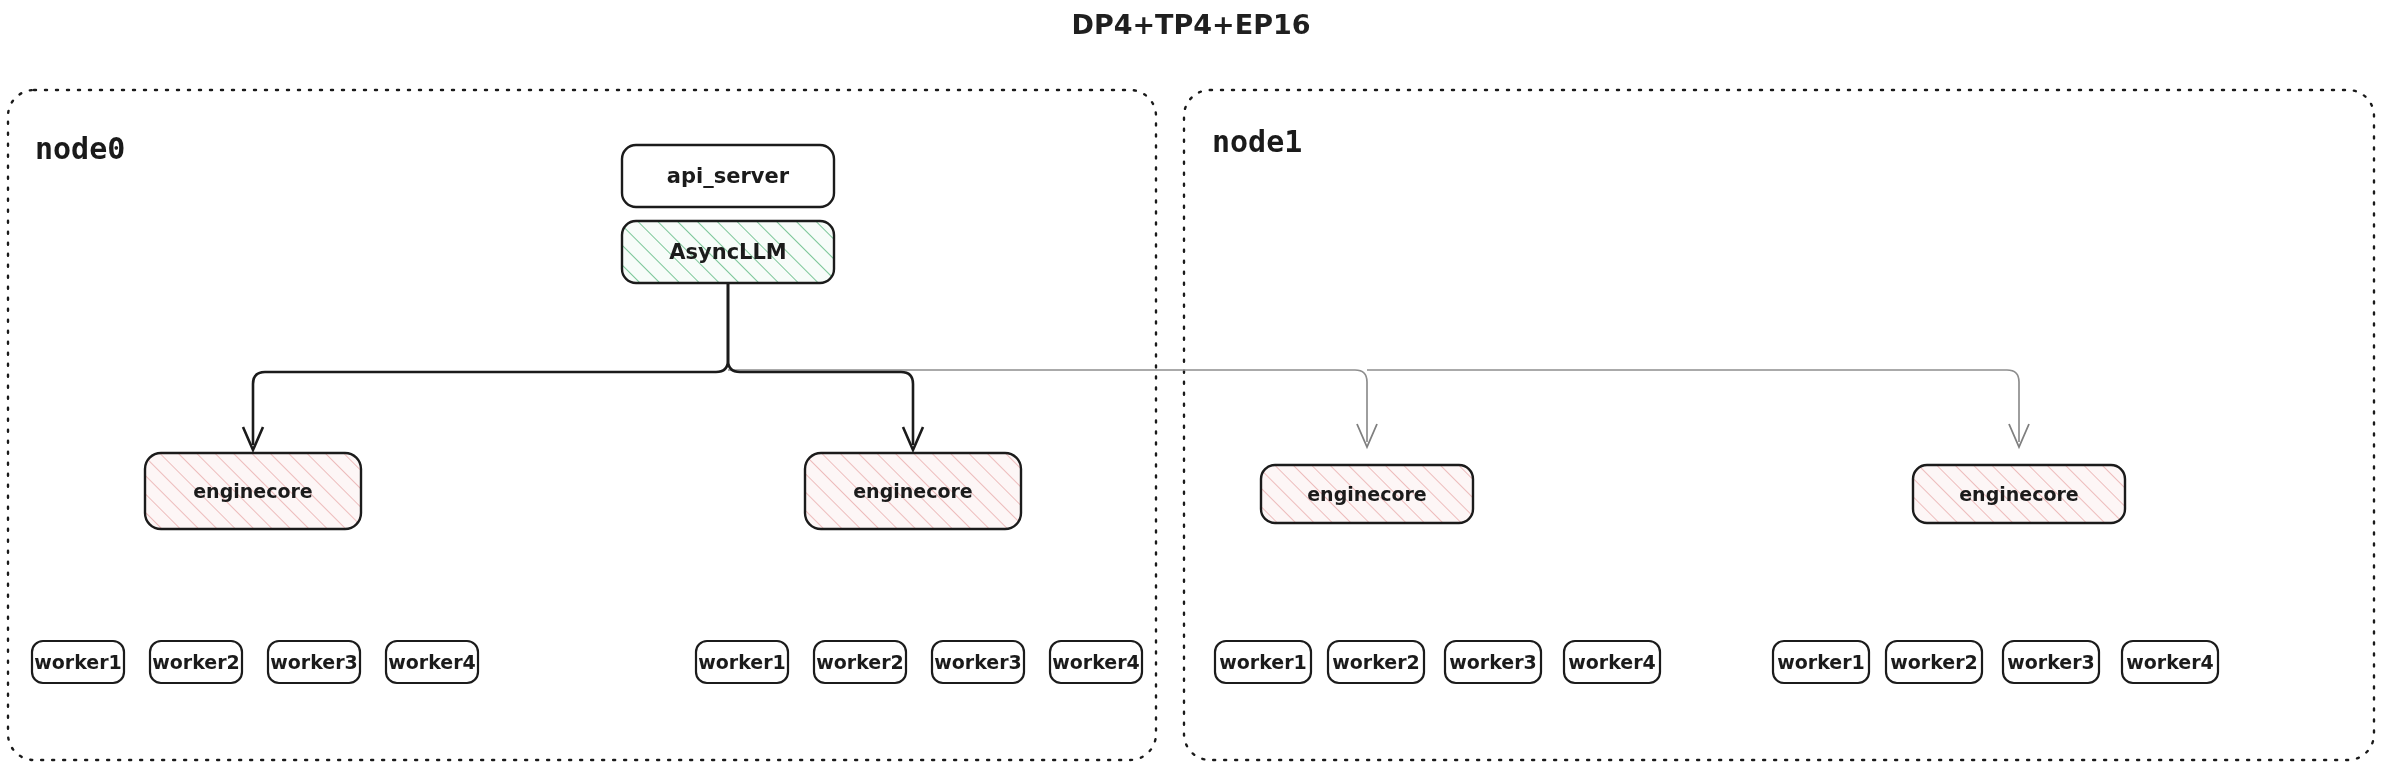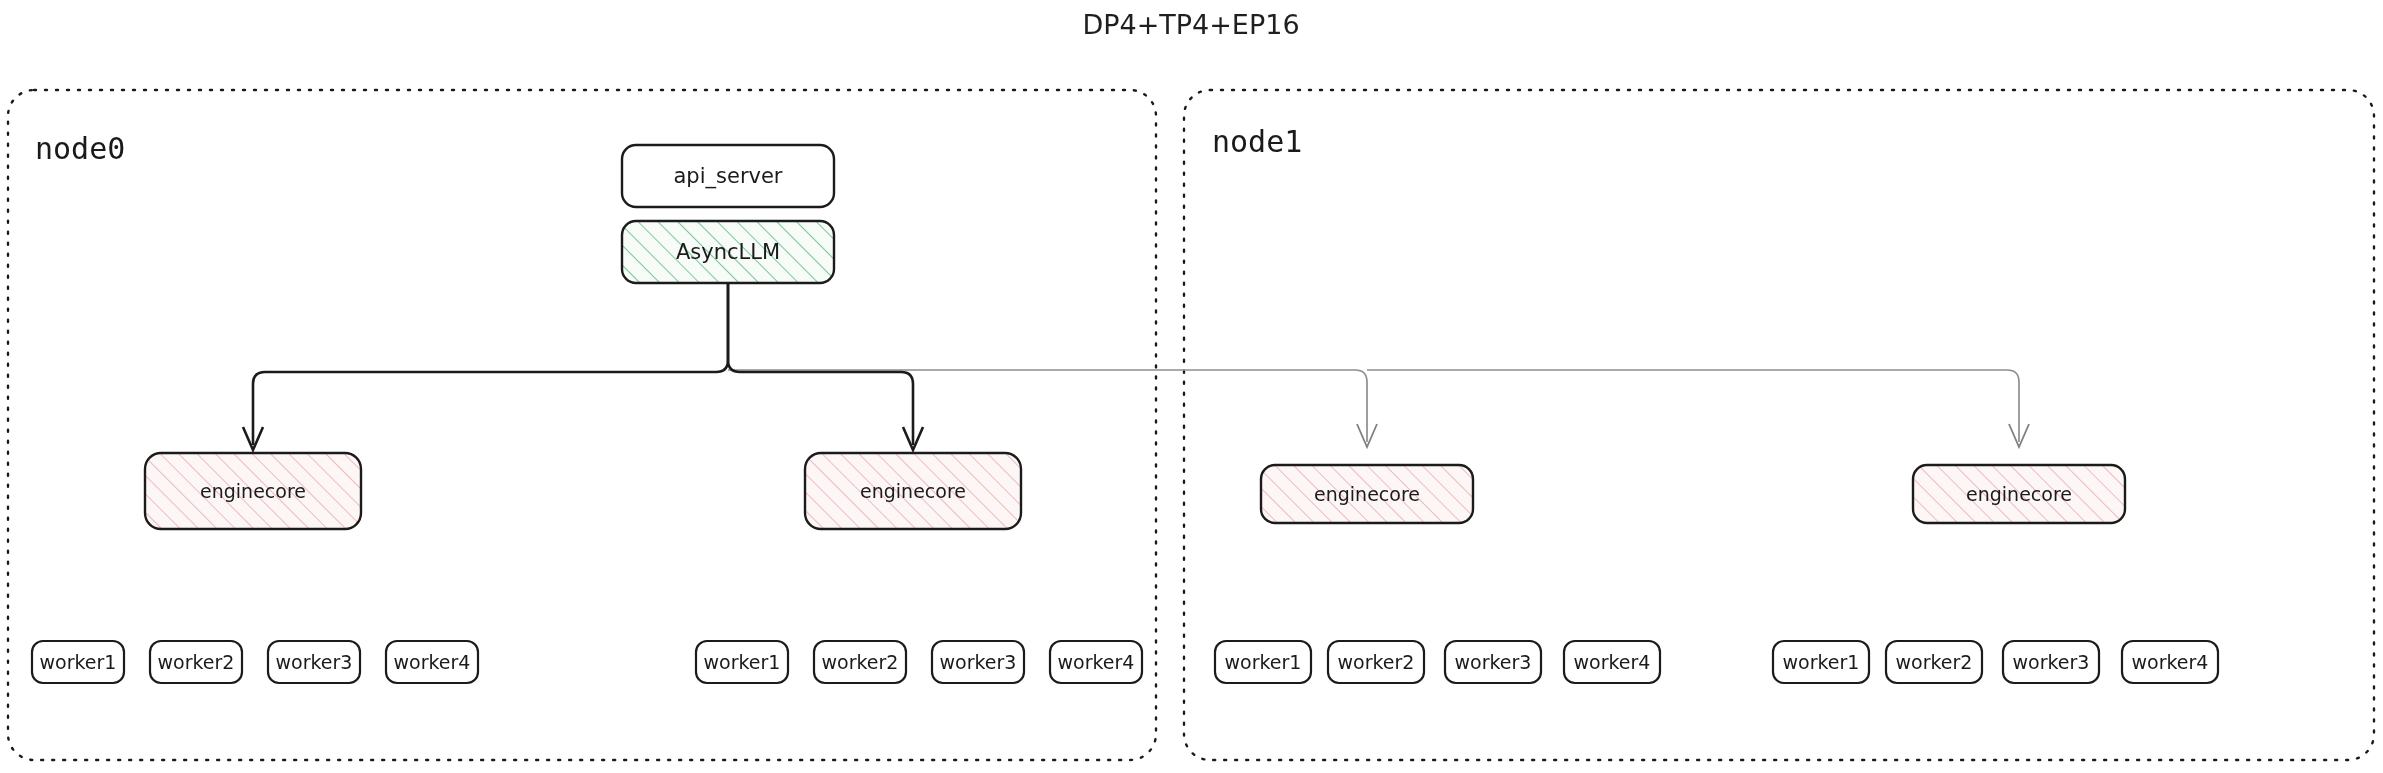--- a/index.html
+++ b/index.html
@@ -12,20 +12,21 @@
     height: 773px;
     font-family: "DejaVu Sans", sans-serif;
     overflow: hidden;
     position: relative;
   }
   #diagram-root {
     position: absolute;
     inset: 0;
     width: 1936px;
     height: 773px;
+    font-weight: bold;
   }
   svg.canvas {
     position: absolute;
     left: 0;
     top: 0;
     width: 2383px;
     height: 773px;
     display: block;
   }
   .title-text {

